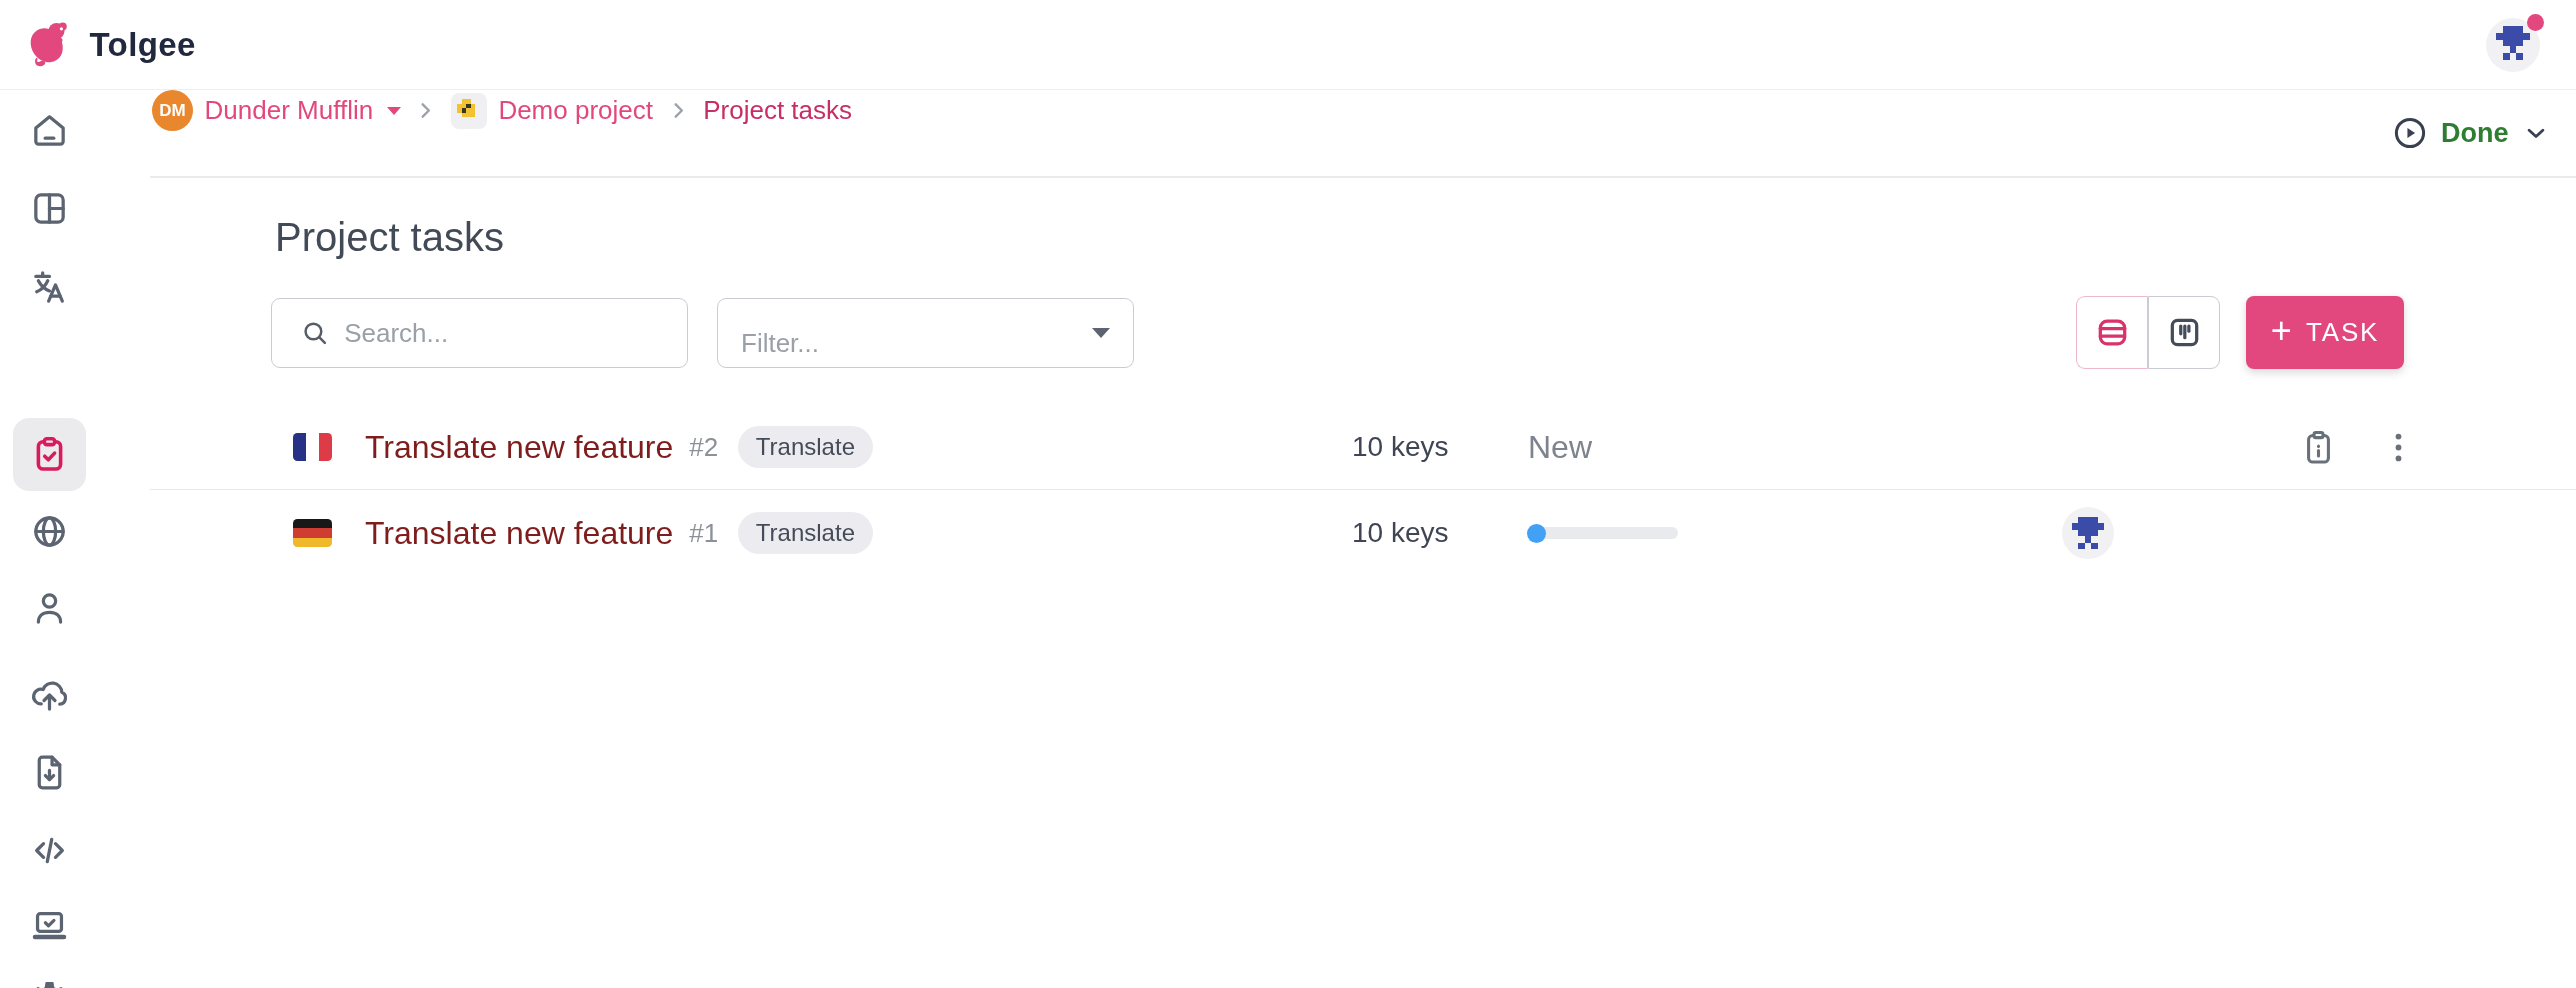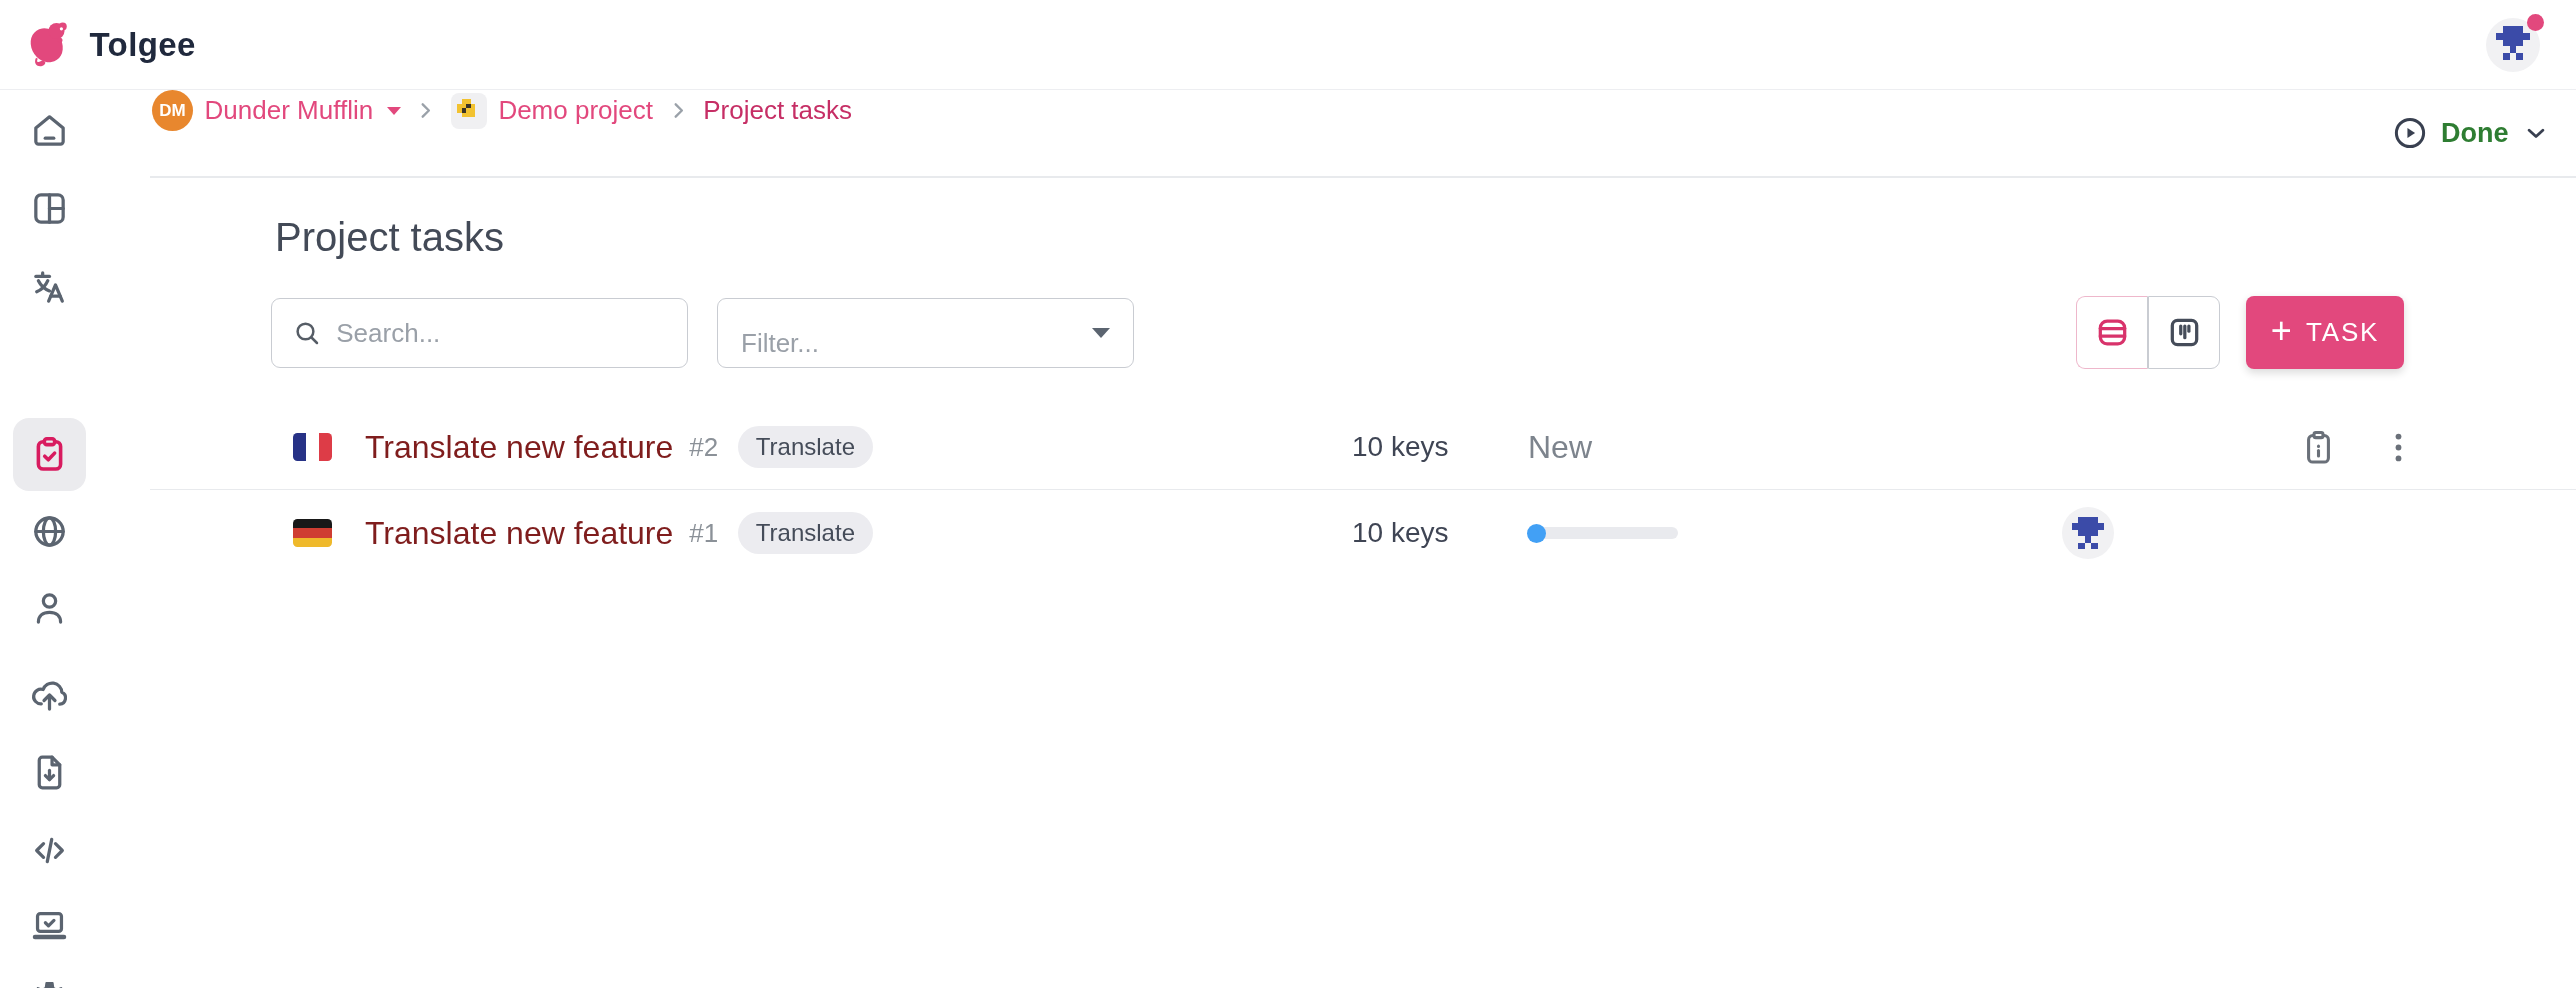--- a/index.html
+++ b/index.html
@@ -75,21 +75,21 @@
 
   
   .page-title {
     position: absolute; left: 275px; top: 215px;
     font-size: 40px; font-weight: 400; color: #434a57;
   }
   .controls { position: absolute; left: 0; right: 0; top: 298px; height: 70px; }
   .search-box {
     position: absolute; left: 271px; top: 0; width: 417px; height: 70px;
     border: 1.8px solid #c9ccd2; border-radius: 9px; background: #fff;
-    display: flex; align-items: center; gap: 14.3px; padding: 0 20px;
+    display: flex; align-items: center; gap: 14.3px; padding: 0 28px;
   }
   .search-box input {
     border: 0; outline: none; font-family: "Liberation Sans", sans-serif;
     font-size: 26px; color: #3f4554; width: 100%; background: transparent;
   }
   .search-box input::placeholder { color: #9aa0a8; }
   .filter-box {
     position: absolute; left: 717px; top: 0; width: 417px; height: 70px;
     border: 1.8px solid #c9ccd2; border-radius: 9px; background: #fff;
     display: flex; align-items: center; justify-content: space-between;

